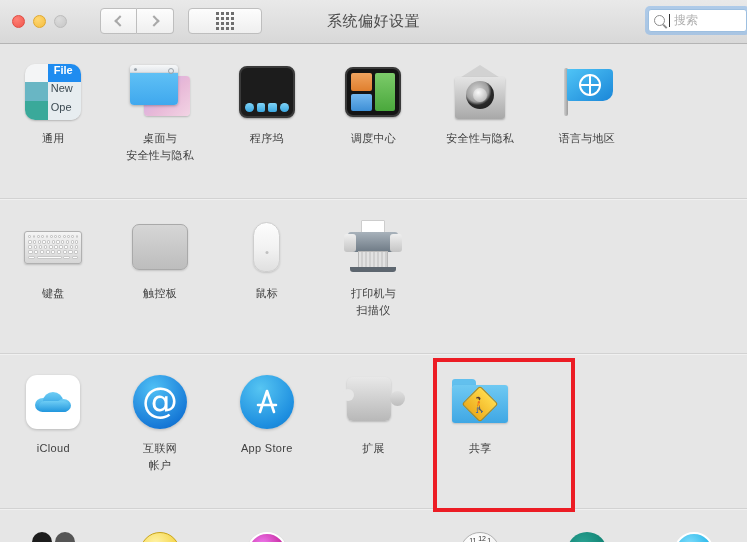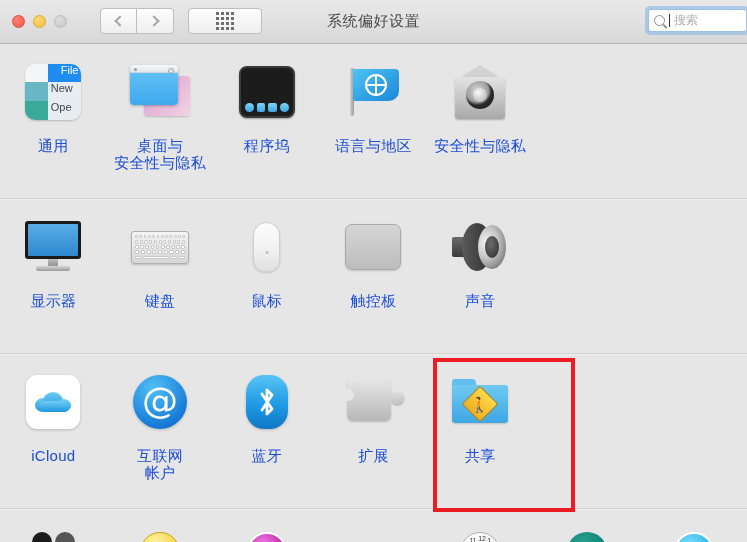--- a/index.html
+++ b/index.html
@@ -81,36 +81,36 @@
   .prow.r1, .prow.r2 { height: 155px; }
   .prow.r3 { height: 155px; border-bottom: 1px solid #d2d2d2; }
   .prow.r4 { height: 36px; overflow: hidden; }
 
   .pane {
     display: flex; flex-direction: column; align-items: center;
     padding-top: 17px;
   }
   .ibox { width: 62px; height: 62px; display: flex; align-items: center; justify-content: center; }
   .plabel {
-    margin-top: 14px; font-size: 15px; color: #1d4ed8;
+    margin-top: 7px; font-size: 11px; color: #404040;
     text-align: center; line-height: 17px; letter-spacing: .3px;
   }
 
   
   .redbox {
     position: absolute;
     left: 433px; top: 358px; width: 142px; height: 154px;
     border: 4px solid #ec1c24;
     pointer-events: none; z-index: 30;
   }
 
   
   .ic-general { width: 56px; height: 56px; border-radius: 10px; overflow: hidden; display: grid; grid-template-columns: 40% 60%; grid-template-rows: 33% 33% 34%; box-shadow: 0 1px 2px rgba(0,0,0,.22); }
   .ic-general div:nth-child(1){ background:#f4f5f6; }
-  .ic-general div:nth-child(2){ background:#1f8cf0; color:#fff; font-size:11px; font-weight:normal; padding-left:13px; }
+  .ic-general div:nth-child(2){ background:#1f8cf0; color:#fff; font-size:11px; font-weight:bold; padding-left:6px; }
   .ic-general div:nth-child(3){ background:#69b6c4; }
   .ic-general div:nth-child(4){ background:#e7edf0; color:#3c4a52; font-size:11px; padding-left:3px; }
   .ic-general div:nth-child(5){ background:#3aa99a; }
   .ic-general div:nth-child(6){ background:#e7edf0; color:#3c4a52; font-size:11px; padding-left:3px; }
 
   
   .ic-desk { position: relative; width: 60px; height: 54px; }
   .ic-desk .back { position: absolute; left: 14px; top: 11px; width: 46px; height: 40px; border-radius: 4px; background: linear-gradient(135deg,#c6a8e8,#e8b9d8 55%,#f2d4e4); box-shadow: 0 1px 2px rgba(0,0,0,.2); }
   .ic-desk .front { position: absolute; left: 0; top: 0; width: 48px; height: 40px; border-radius: 4px; background: #e9eef3; box-shadow: 0 1px 3px rgba(0,0,0,.28); overflow: hidden; }
   .ic-desk .bar { height: 8px; background: linear-gradient(to bottom,#f7f8f9,#e2e6ea); border-bottom: 1px solid #cfd5da; position: relative; }
@@ -345,59 +345,57 @@
           <div class="ic-dock">
               <i></i>
               <i></i>
               <i></i>
               <i></i>
             </div>
         </div>
         <div class="plabel">程序坞</div>
       </div>
 
+      <div class="pane">
+        <div class="ibox">
+          <div class="ic-mc">
+              <i></i>
+              <i></i>
+              <i></i>
+            </div>
+        </div>
+        <div class="plabel">调度中心</div>
+      </div>
+
+      <div class="pane">
+        <div class="ibox">
+          <div class="ic-sec">
+              <div class="roof"></div>
+              <div class="house"></div>
+              <div class="dial"></div>
+            </div>
+        </div>
+        <div class="plabel">安全性与隐私</div>
+      </div>
 
       <div class="pane">
         <div class="ibox">
           <div class="ic-flag">
               <div class="pole"></div>
               <div class="cloth">
                 <div class="globe"></div>
               </div>
             </div>
         </div>
         <div class="plabel">语言与地区</div>
       </div>
 
-      <div class="pane">
-        <div class="ibox">
-          <div class="ic-sec">
-              <div class="roof"></div>
-              <div class="house"></div>
-              <div class="dial"></div>
-            </div>
-        </div>
-        <div class="plabel">安全性与隐私</div>
-      </div>
-
     </div>
 
     <div class="prow r2">
-      <div class="pane">
-        <div class="ibox">
-          <div class="ic-disp">
-              <div class="screen">
-                <i></i>
-              </div>
-              <div class="neck"></div>
-              <div class="base"></div>
-            </div>
-        </div>
-        <div class="plabel">显示器</div>
-      </div>
 
 
       <div class="pane">
         <div class="ibox">
           <div class="ic-kb">
             <div class="kr">
                 <i></i>
                 <i></i>
                 <i></i>
                 <i></i>
@@ -452,43 +450,49 @@
                 <i></i>
                 <i></i>
               </div>
           </div>
         </div>
         <div class="plabel">键盘</div>
       </div>
 
       <div class="pane">
         <div class="ibox">
+          <div class="ic-tp"></div>
+        </div>
+        <div class="plabel">触控板</div>
+      </div>
+
+      <div class="pane">
+        <div class="ibox">
           <div class="ic-mouse"></div>
         </div>
         <div class="plabel">鼠标</div>
       </div>
 
       <div class="pane">
         <div class="ibox">
-          <div class="ic-tp"></div>
-        </div>
-        <div class="plabel">触控板</div>
-      </div>
-
-
-      <div class="pane">
-        <div class="ibox">
-          <div class="ic-snd">
-              <div class="blk"></div>
-              <div class="cone"></div>
-              <div class="rim"></div>
-            </div>
-        </div>
-        <div class="plabel">声音</div>
-      </div>
+          <div class="ic-print">
+            <div class="paper"></div>
+              <div class="body2"></div>
+            <div class="side"></div>
+              <div class="side2"></div>
+            <div class="out"></div>
+              <div class="foot"></div>
+          </div>
+        </div>
+        <div class="plabel">
+          <div>打印机与</div>
+          <div>扫描仪</div>
+        </div>
+      </div>
+
     </div>
 
     <div class="prow r3">
       <div class="pane">
         <div class="ibox">
           <div class="ic-icloud">
               <div class="cl">
                 <i></i>
                 <i></i>
                 <i></i>
@@ -504,32 +508,32 @@
           <div class="ic-at">
               <span>@</span>
             </div>
         </div>
         <div class="plabel">
           <div>互联网</div>
           <div>帐户</div>
         </div>
       </div>
 
-
-
-      <div class="pane">
-        <div class="ibox">
-          <div class="ic-bt">
-            <svg viewBox="0 0 26 36">
-              <path d="M8 10 L18 25 L13 30 L13 6 L18 11 L8 26" stroke="#fff" stroke-width="2.8" fill="none" stroke-linejoin="round" stroke-linecap="round"></path>
+      <div class="pane">
+        <div class="ibox">
+          <div class="ic-appstore">
+            <svg viewBox="0 0 32 32">
+              <path d="M16 5 L23 26 M16 5 L9 26 M7 19 L25 19" stroke="#fff" stroke-width="2.6" fill="none" stroke-linecap="round"></path>
             </svg>
           </div>
         </div>
-        <div class="plabel">蓝牙</div>
-      </div>
+        <div class="plabel">App Store</div>
+      </div>
+
+
 
       <div class="pane">
         <div class="ibox">
           <div class="ic-ext">
               <div class="pz"></div>
               <div class="knob"></div>
               <div class="notch"></div>
             </div>
         </div>
         <div class="plabel">扩展</div>

